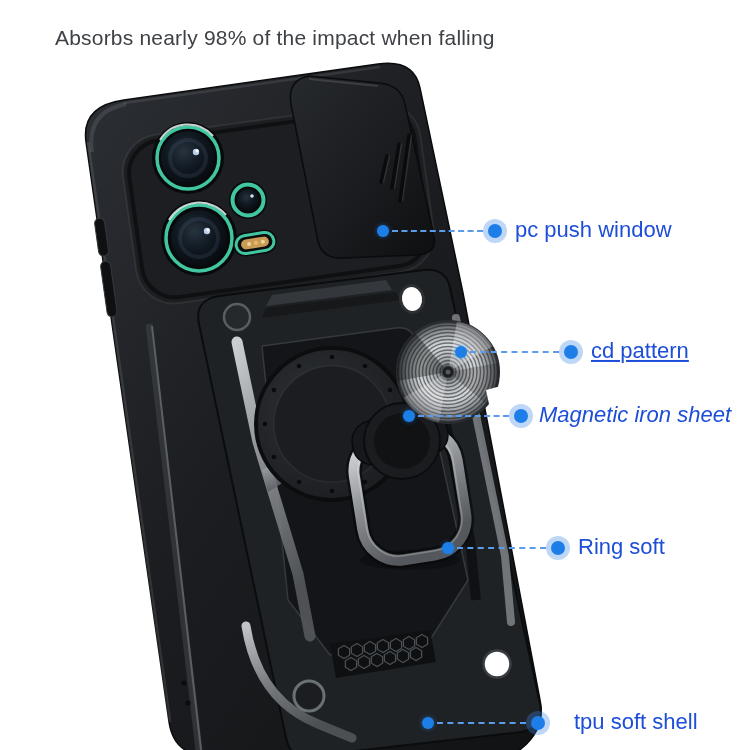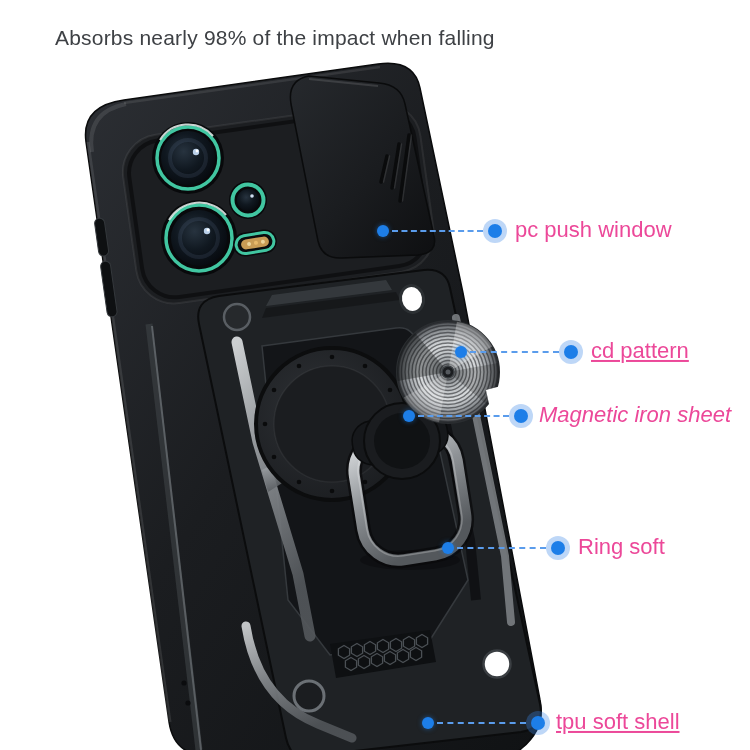--- a/index.html
+++ b/index.html
@@ -9,21 +9,21 @@
           letter-spacing:.2px;margin-top:8px;}
   .case-svg{position:absolute;left:0;top:0;}
   .callout{position:absolute;height:0;}
   .dot-s{position:absolute;width:12px;height:12px;border-radius:50%;background:#1d7ee8;
          box-shadow:0 0 5px rgba(30,127,232,.55);top:-6px;left:-6px;}
   .leader{position:absolute;top:-1px;border-top:2px dashed #5a9cec;height:0;}
   .dot-b{position:absolute;width:24px;height:24px;border-radius:50%;top:-12px;
          background:rgba(58,134,232,.33);}
   .dot-b::after{content:"";position:absolute;left:5px;top:5px;width:14px;height:14px;
          border-radius:50%;background:#1d7ee8;}
-  .callout-text{position:absolute;white-space:nowrap;color:#ec4899;font-size:22px;
+  .callout-text{position:absolute;white-space:nowrap;color:#1d4ed8;font-size:22px;
          transform:translateY(-54%);}
 </style>
 </head>
 <body>
 
 <div class="canvas">
 
   <div class="header">
     <div>Absorbs nearly 98% of the impact when falling</div>
   </div>
@@ -266,16 +266,16 @@
     <span class="dot-s"></span>
     <span class="leader" style="left:9px;width:89px;"></span>
     <span class="dot-b" style="left:98px;"></span>
     <span class="callout-text" style="left:130px;">Ring soft</span>
   </div>
 
   <div class="callout" style="left:428px;top:723px;">
     <span class="dot-s"></span>
     <span class="leader" style="left:9px;width:89px;"></span>
     <span class="dot-b" style="left:98px;"></span>
-    <span class="callout-text" style="left:128px;text-decoration:underline;">tpu soft shell</span>
+    <span class="callout-text" style="left:146px;">tpu soft shell</span>
   </div>
 
 </div>
 
 </body></html>

